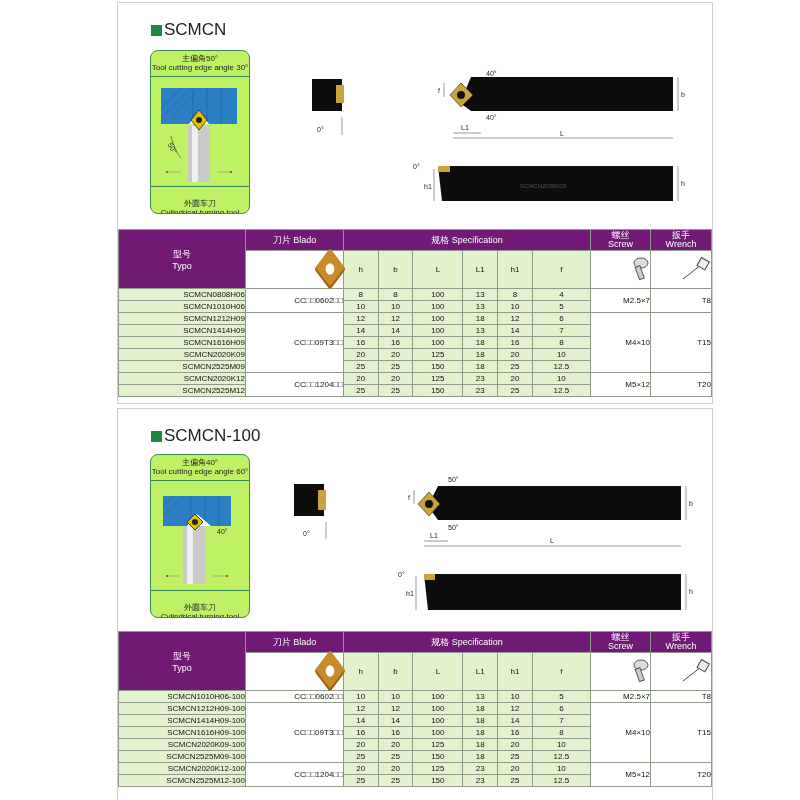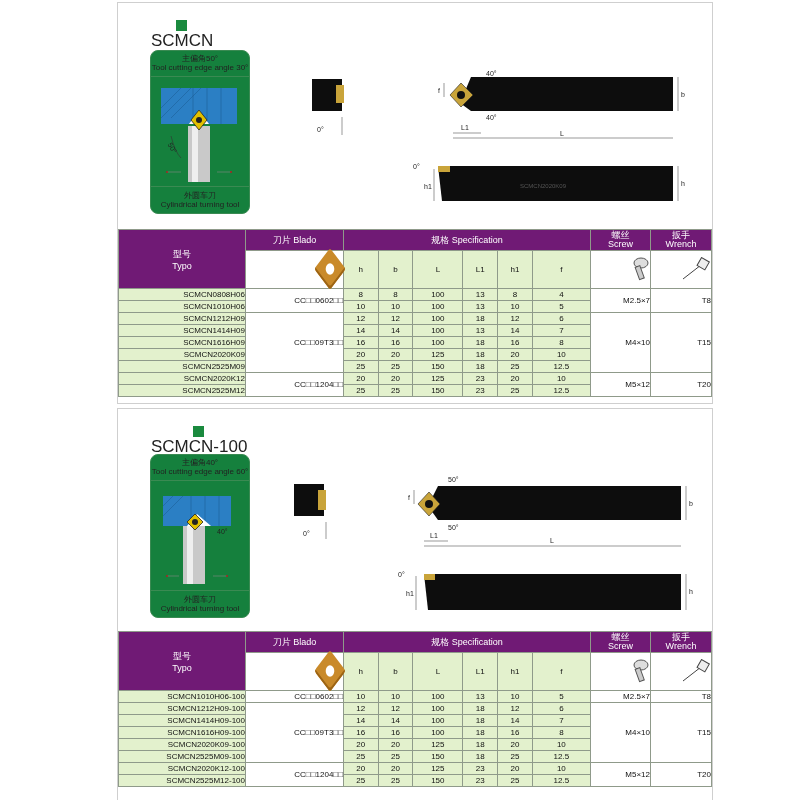--- a/index.html
+++ b/index.html
@@ -1,24 +1,24 @@
 <!DOCTYPE html>
 <html><head>
 <meta charset="utf-8">
 <style>
   * { box-sizing: border-box; margin: 0; padding: 0; }
   body { width: 800px; height: 800px; background: #ffffff; font-family: "Liberation Sans", sans-serif; position: relative; overflow: hidden; }
   .panel { position: absolute; left: 117px; width: 596px; border: 1px solid #cfcfcf; background: #fff; }
   .panel.p1 { top: 2px; height: 402px; }
   .panel.p2 { top: 408px; height: 444px; }
-  .section-title { position: absolute; left: 33px; top: 17px; font-size: 17px; color: #222; display: flex; align-items: center; flex-direction: column; }
+  .section-title { position: absolute; left: 33px; top: 17px; font-size: 17px; color: #222; display: flex; align-items: center; }
   .section-title .sq { width: 11px; height: 11px; background: #1a8a3e; margin-right: 2px; display: inline-block; }
-  .angle-card { position: absolute; left: 32px; top: 47px; width: 100px; height: 164px; border: 1.5px solid #3a8a52; border-radius: 8px; background: #15803d; overflow: hidden; }
+  .angle-card { position: absolute; left: 32px; top: 47px; width: 100px; height: 164px; border: 1.5px solid #3a8a52; border-radius: 8px; background: #bef264; overflow: hidden; }
   .angle-card .cap { text-align: center; font-size: 8px; line-height: 9px; color: #222; padding-top: 3px; height: 26px; border-bottom: 1.5px solid #3a8a52; }
-  .angle-card .cap2 { position: absolute; bottom: 0; left: 0; right: 0; text-align: center; font-size: 8px; line-height: 9px; color: #222; height: 27px; padding-top: 4px; border-top: 1.5px solid #3a8a52; }
+  .angle-card .cap2 { position: absolute; bottom: 0; left: 0; right: 0; text-align: center; font-size: 8px; line-height: 9px; color: #222; height: 27px; padding-top: 12px; border-top: 1.5px solid #3a8a52; }
   .angle-card .illus { position: absolute; top: 27px; left: 0; right: 0; bottom: 27px; }
   .diagram { position: absolute; }
   .tbl { position: absolute; left: 0; width: 594px; border-collapse: collapse; font-size: 8px; }
   .p1 .tbl { top: 226px; }
   .p2 .tbl { top: 222px; }
   .tbl td, .tbl th { border: 1px solid #8f9a8a; text-align: center; padding: 0; font-weight: normal; color: #111; }
   .tbl .gh { background: #701a75; color: #fff; font-size: 9px; }
   .tbl .sub { background: #e3f1cd; height: 38px; font-size: 8px; }
   .tbl .typ { background: #e3f1cd; text-align: right; }
   .tbl .num { background: #e3f1cd; }

